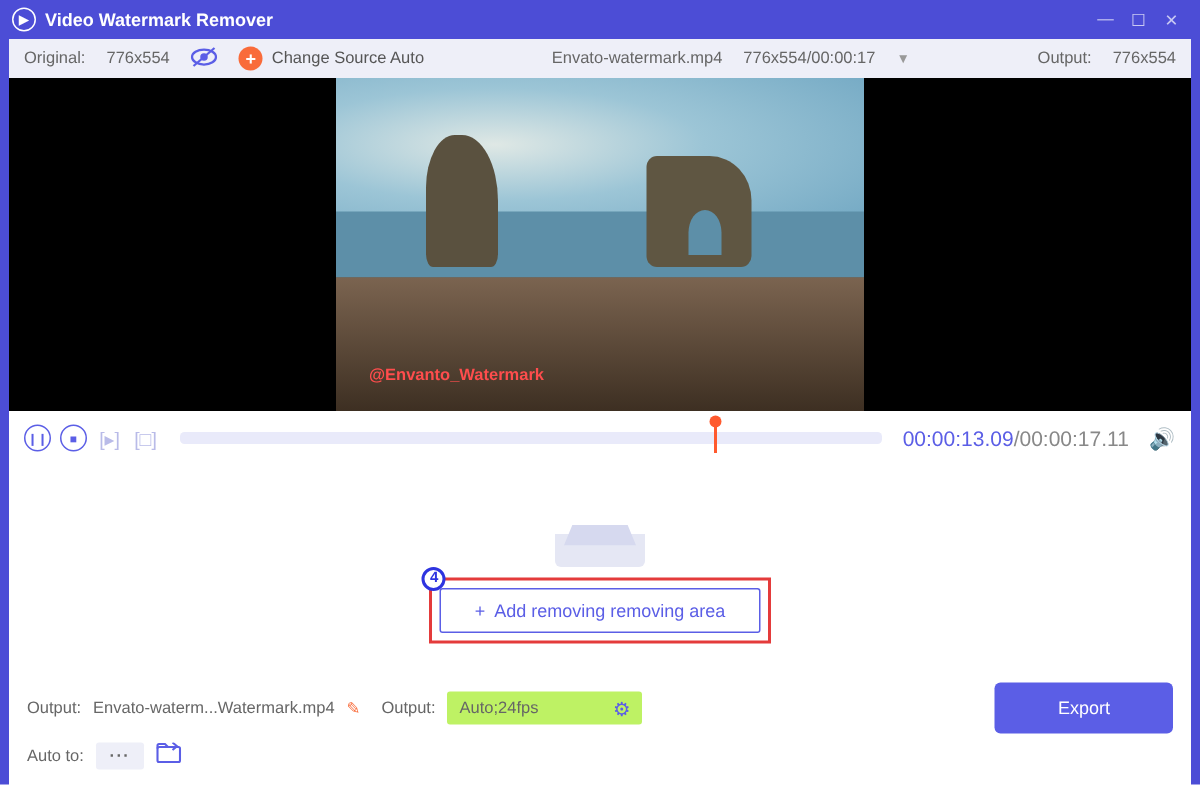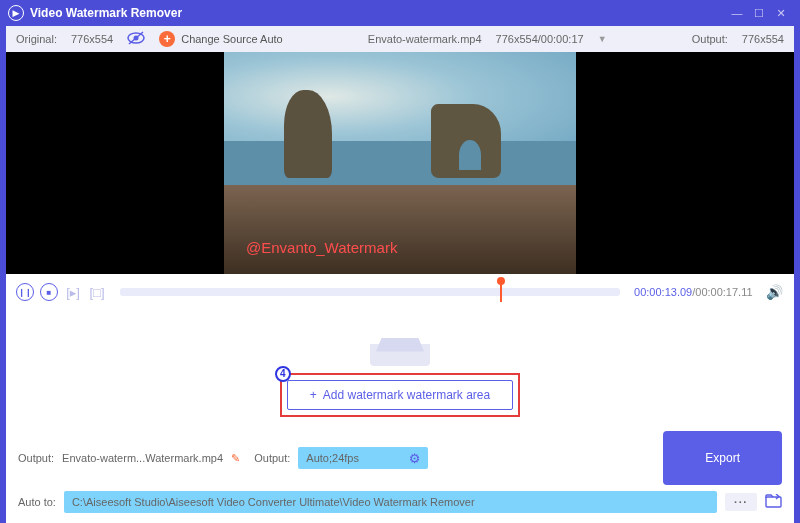--- a/index.html
+++ b/index.html
@@ -20,51 +20,51 @@
 .chev { color: #999; font-size: 9px; }
 
 .video-area { height: 222px; background: #000; position: relative; display: flex; justify-content: center; }
 .video-frame { position: relative; width: 352px; height: 222px; background: linear-gradient(#87b5c8 0%, #a8cdd8 50%, #6b5038 50%, #4a3828 100%); overflow: hidden; }
 .sky { position: absolute; top: 0; left: 0; right: 0; height: 50%; background: radial-gradient(ellipse at 30% 40%, #dfe8e5 0%, #9cc5d6 40%, #6ba3c0 100%); }
 .sea { position: absolute; top: 40%; left: 0; right: 0; height: 20%; background: #5d8fa8; }
 .reflect { position: absolute; bottom: 0; left: 0; right: 0; height: 40%; background: linear-gradient(#7b6450, #3d2f22); }
 .rock-l { position: absolute; left: 60px; top: 38px; width: 48px; height: 88px; background: #5a513f; border-radius: 40% 50% 10% 10%; }
 .rock-r { position: absolute; right: 75px; top: 52px; width: 70px; height: 74px; background: #5f5642; border-radius: 10% 40% 10% 10%; }
 .arch { position: absolute; right: 95px; top: 88px; width: 22px; height: 30px; background: #5d8fa8; border-radius: 50% 50% 0 0; }
-.watermark-text { position: absolute; bottom: 18px; left: 22px; color: #ff4d4d; font-size: 15px; font-weight: 400; }
+.watermark-text { position: absolute; bottom: 18px; left: 22px; color: #ff4d4d; font-size: 11px; font-weight: 700; }
 
 .controls { height: 36px; display: flex; align-items: center; padding: 0 10px; gap: 6px; }
 .pbtn { width: 18px; height: 18px; border: 1.3px solid #5b5ee6; border-radius: 50%; display: flex; align-items: center; justify-content: center; font-size: 8px; color: #5b5ee6; cursor: pointer; }
 .pbtn.sq { border-radius: 2px; border: none; color: #b9bbe8; font-size: 13px; }
 .timeline { flex: 1; height: 8px; background: #e9eafa; border-radius: 3px; margin: 0 8px; position: relative; }
 .playhead { position: absolute; left: 76%; top: -6px; width: 2px; height: 20px; background: #ff5a2e; }
 .playhead::before { content: ""; position: absolute; top: -5px; left: -3px; width: 8px; height: 8px; background: #ff5a2e; border-radius: 50%; }
-.time { font-size: 11px; color: #5b5ee6; }
+.time { font-size: 14px; color: #5b5ee6; }
 .time .dur { color: #888; }
 .vol { color: #5b5ee6; margin-left: 8px; font-size: 14px; }
 
 .drop-area { flex: 1; display: flex; flex-direction: column; align-items: center; justify-content: center; gap: 14px; position: relative; }
 .tray { width: 60px; height: 40px; position: relative; }
 .tray::before { content: ""; position: absolute; bottom: 0; left: 0; right: 0; height: 22px; background: #e5e7f4; border-radius: 0 0 4px 4px; }
 .tray::after { content: ""; position: absolute; bottom: 14px; left: 6px; right: 6px; height: 14px; background: #d6d9ef; clip-path: polygon(12% 0, 88% 0, 100% 100%, 0 100%); }
 
 .add-btn-wrap { position: relative; }
 .add-btn { border: 1px solid #5b5ee6; color: #5b5ee6; background: #fff; padding: 7px 22px; font-size: 12px; border-radius: 2px; cursor: pointer; display: flex; align-items: center; gap: 6px; }
 .callout { position: absolute; inset: -7px; border: 2px solid #e43b3b; pointer-events: none; }
 .badge { position: absolute; top: -14px; left: -12px; width: 16px; height: 16px; border: 2px solid #2e34e0; background: #fff; color: #2e34e0; border-radius: 50%; font-size: 10px; font-weight: bold; display: flex; align-items: center; justify-content: center; }
 
 .bottom { padding: 6px 12px 10px; font-size: 11px; color: #666; }
 .row { display: flex; align-items: center; gap: 8px; margin-bottom: 6px; }
-.field { background: #7dd3fc; padding: 3px 8px; border-radius: 2px; color: #666; height: 22px; display: flex; align-items: center; }
+.field { background: #bef264; padding: 3px 8px; border-radius: 2px; color: #666; height: 22px; display: flex; align-items: center; }
 .pen { color: #f96b3a; cursor: pointer; }
 .gear { color: #5b5ee6; cursor: pointer; font-size: 13px; }
 .save-path { flex: 1; }
 .dots { background: #eeeff8; padding: 3px 9px; cursor: pointer; border-radius: 2px; font-weight: bold; letter-spacing: 1px; }
 .folder { color: #5b5ee6; font-size: 15px; cursor: pointer; }
-.export { background: #5b5ee6; color: #fff; border: none; padding: 20px 42px; border-radius: 4px; font-size: 12px; cursor: pointer; margin-left: auto; }
+.export { background: #5b5ee6; color: #fff; border: none; padding: 10px 42px; border-radius: 4px; font-size: 12px; cursor: pointer; margin-left: auto; }
 </style>
 </head>
 <body>
 
 <div class="titlebar">
   <div class="logo">▶</div>
   <div class="title">Video Watermark Remover</div>
   <div class="wc">—</div>
   <div class="wc">☐</div>
   <div class="wc">✕</div>
@@ -121,40 +121,39 @@
     <div class="vol">🔊</div>
   </div>
 
   <div class="drop-area">
     <div class="tray"></div>
     <div class="add-btn-wrap">
       <div class="callout"></div>
       <div class="badge">4</div>
       <button class="add-btn">
         <span>+</span>
-        <span>Add watermark watermark area</span>
+        <span>Add removing removing area</span>
       </button>
     </div>
   </div>
 
   <div class="bottom">
     <div class="row">
       <span>Output:</span>
       <span>Envato-waterm...Watermark.mp4</span>
       <span class="pen">✎</span>
       <span style="margin-left:6px">Output:</span>
       <span class="field" style="width:130px;justify-content:space-between">
         <span>Auto;24fps</span>
         <span class="gear">⚙</span>
       </span>
       <button class="export">Export</button>
     </div>
     <div class="row">
       <span>Auto to:</span>
-      <span class="field save-path">C:\Aiseesoft Studio\Aiseesoft Video Converter Ultimate\Video Watermark Remover</span>
       <span class="dots">···</span>
       <span class="folder">
         <svg width="17" height="14" viewBox="0 0 17 14">
             <rect x="1" y="3" width="15" height="10" rx="1" fill="none" stroke="#5b5ee6" stroke-width="1.4"></rect>
             <path d="M1 4 L1 2 Q1 1 2 1 L6 1 L8 3" fill="none" stroke="#5b5ee6" stroke-width="1.4"></path>
             <path d="M11 0 L14 2.5 L11 5" fill="none" stroke="#5b5ee6" stroke-width="1.4"></path>
           </svg>
       </span>
     </div>
   </div>

